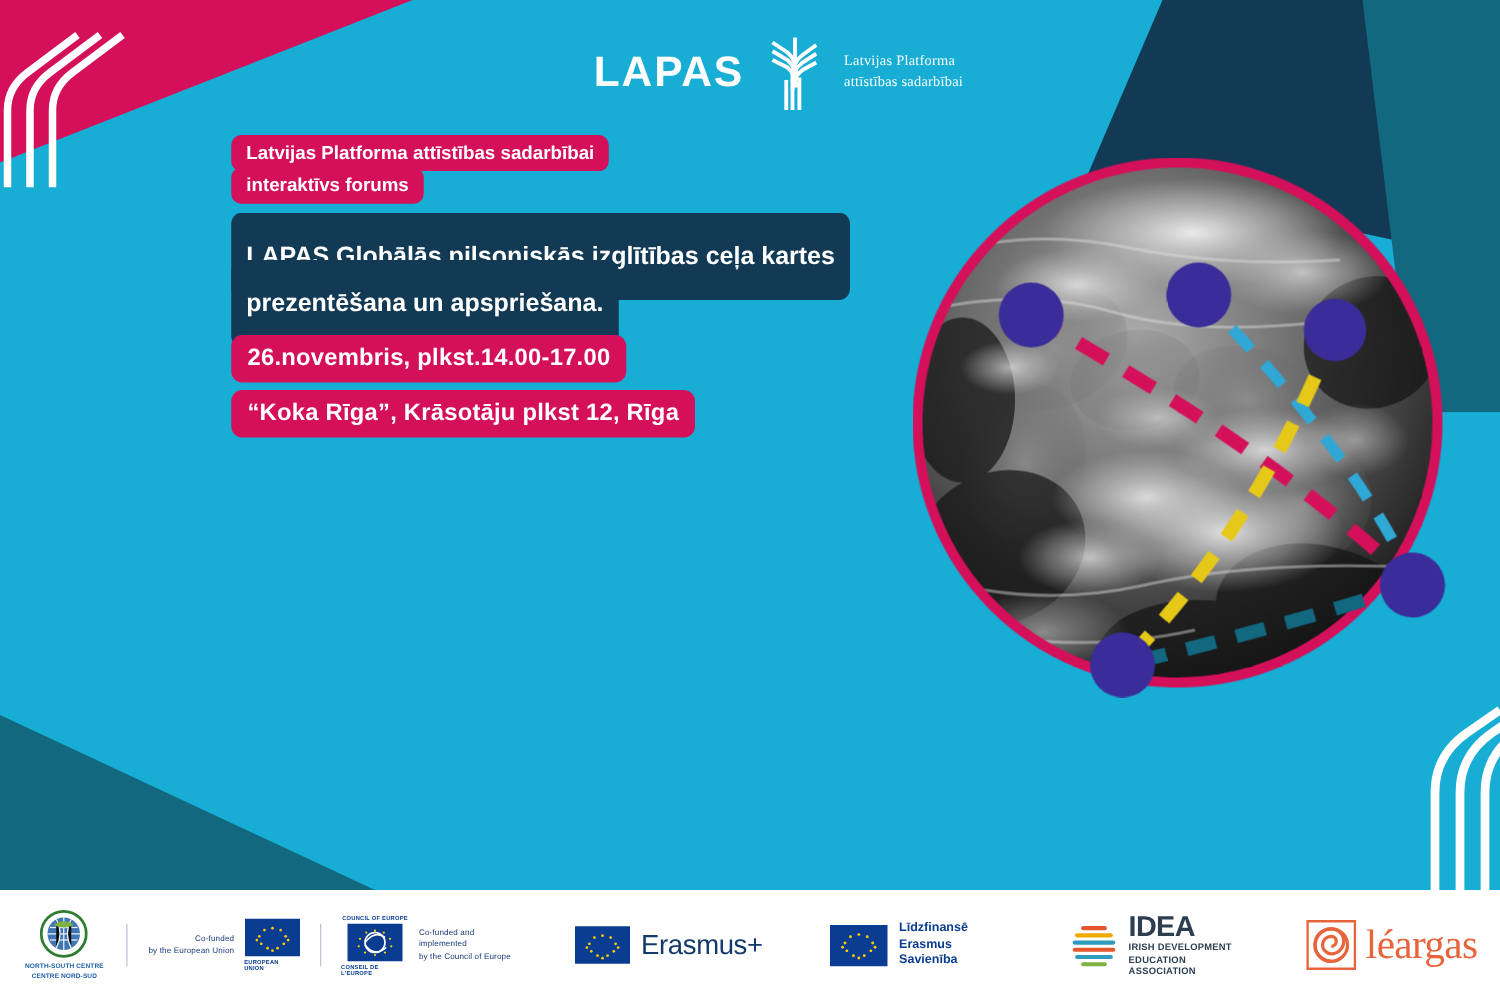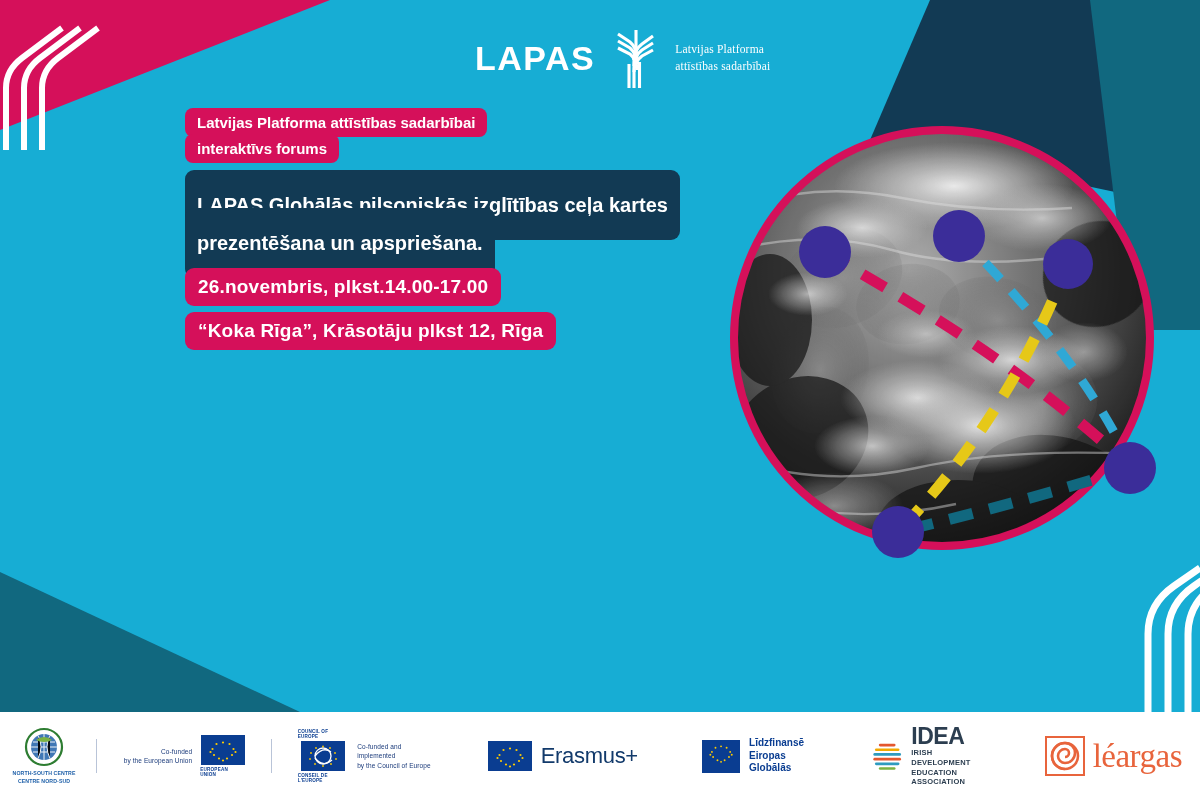--- a/index.html
+++ b/index.html
@@ -109,21 +109,21 @@
   
   .globe-wrap {
     position:absolute; left:712px; top:108px;
     width:460px; height:460px; z-index:5;
   }
 
   
   .footer {
     position:absolute; left:0; bottom:0; width:1200px; height:88px;
     background:#FFFFFF; z-index:8;
-    display:flex; align-items:center; justify-content:center; gap:18px;
+    display:flex; align-items:center; justify-content:center; gap:8px;
   }
   .f-item { display:flex; align-items:center; }
   .f-nsc { margin-left:10px; }
   .f-txt {
     font-size:6.5px; color:#1A3A7A; line-height:1.45; letter-spacing:.1px;
   }
   .f-txt-b { font-size:10px; color:#0A3D91; font-weight:bold; line-height:1.25; }
   .eu-flag {
     background:#0A3D91; display:inline-block; position:relative;
   }
@@ -422,21 +422,21 @@
               <circle cx="12.5" cy="15" r="1.2"></circle>
             <circle cx="17" cy="9.8" r="1.2"></circle>
               <circle cx="24" cy="27.5" r="1.2"></circle>
             <circle cx="10.5" cy="18.5" r="1.2"></circle>
               <circle cx="37.5" cy="18.5" r="1.2"></circle>
           </g>
         </svg>
       </div>
       <div class="f-txt-b">
         <div>Līdzfinansē</div>
-        <div>Eiropas Globālās</div>
+        <div>Erasmus Savienība</div>
       </div>
     </div>
 
     <div class="f-item" style="gap:7px;padding:0 18px;">
       <svg width="44" height="44" viewBox="0 0 44 44">
         <g stroke-linecap="round" stroke-width="3.4" fill="none">
           <path d="M13 8  h18" stroke="#E4572E"></path>
           <path d="M8  14 h28" stroke="#F2A900"></path>
           <path d="M6  20 h32" stroke="#2E9BBF"></path>
           <path d="M6  26 h32" stroke="#E4572E"></path>

